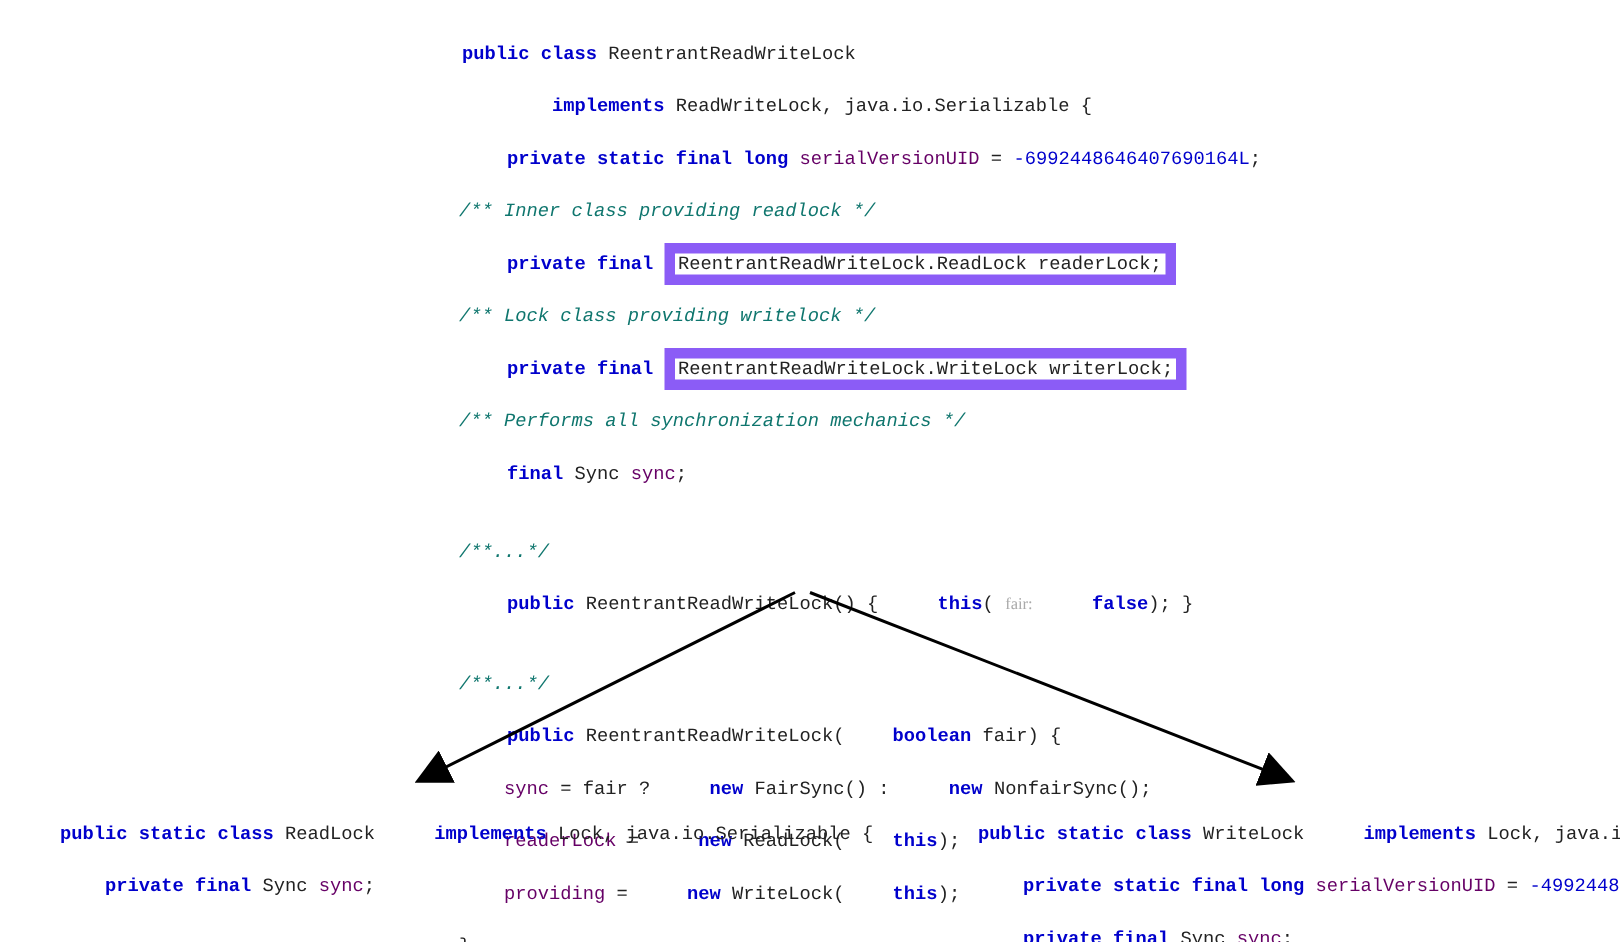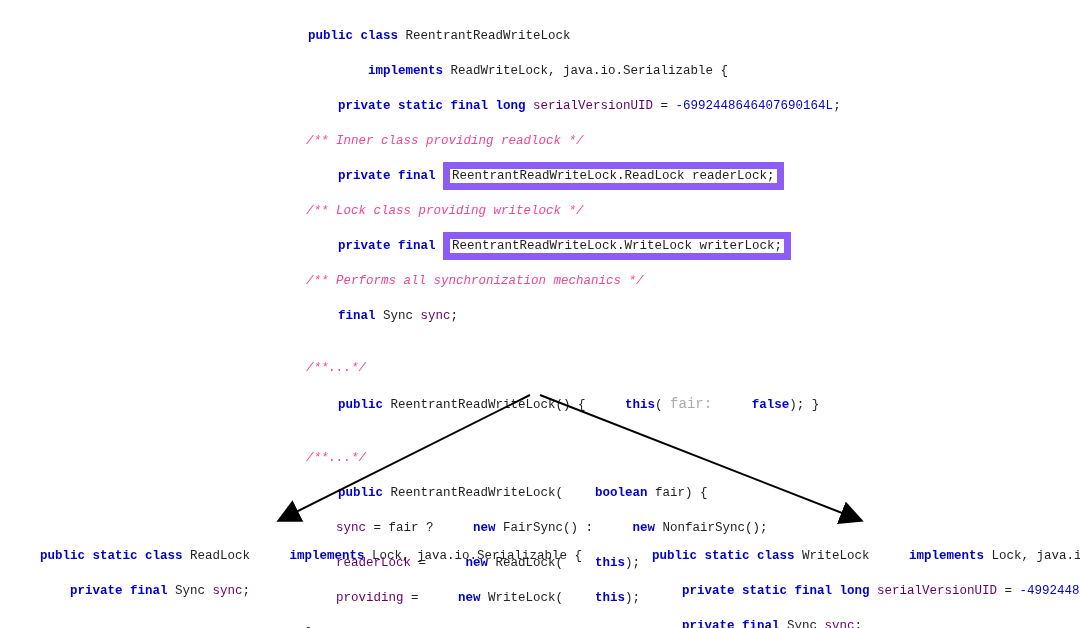--- a/index.html
+++ b/index.html
@@ -16,22 +16,22 @@
     position: relative;
     overflow: hidden;
   }
   .code-block {
     position: absolute;
     white-space: pre;
   }
   .kw { color: #0000cc; font-weight: bold; padding-left: 32px; }
   .field { color: #660066; }
   .lit { color: #0000cc; text-align: center; }
-  .comment { color: #ec4899; font-style: italic; }
-  .hint { color: #aaaaaa; font-size: 14px; }
+  .comment { color: #0f766e; font-style: italic; }
+  .hint { color: #aaaaaa; font-size: 11px; font-family: Liberation Serif, serif; }
   .boxed { border: 7px solid #8b5cf6; padding: 0 2px; }
   .svg-layer { position:absolute; left:0; top:0; width:1080px; height:628px; pointer-events:none; }
 </style>
 </head>
 <body>
 
 <div class="code-block" style="left:276px; top:10px;">
 <div><span class="kw">public class</span><span> ReentrantReadWriteLock</span></div>
 <div><span class="kw">        implements</span><span> ReadWriteLock, java.io.Serializable {</span></div>
 <div><span class="kw">    private static final long </span><span class="field">serialVersionUID</span><span> = </span><span class="lit">-6992448646407690164L</span><span>;</span></div>

